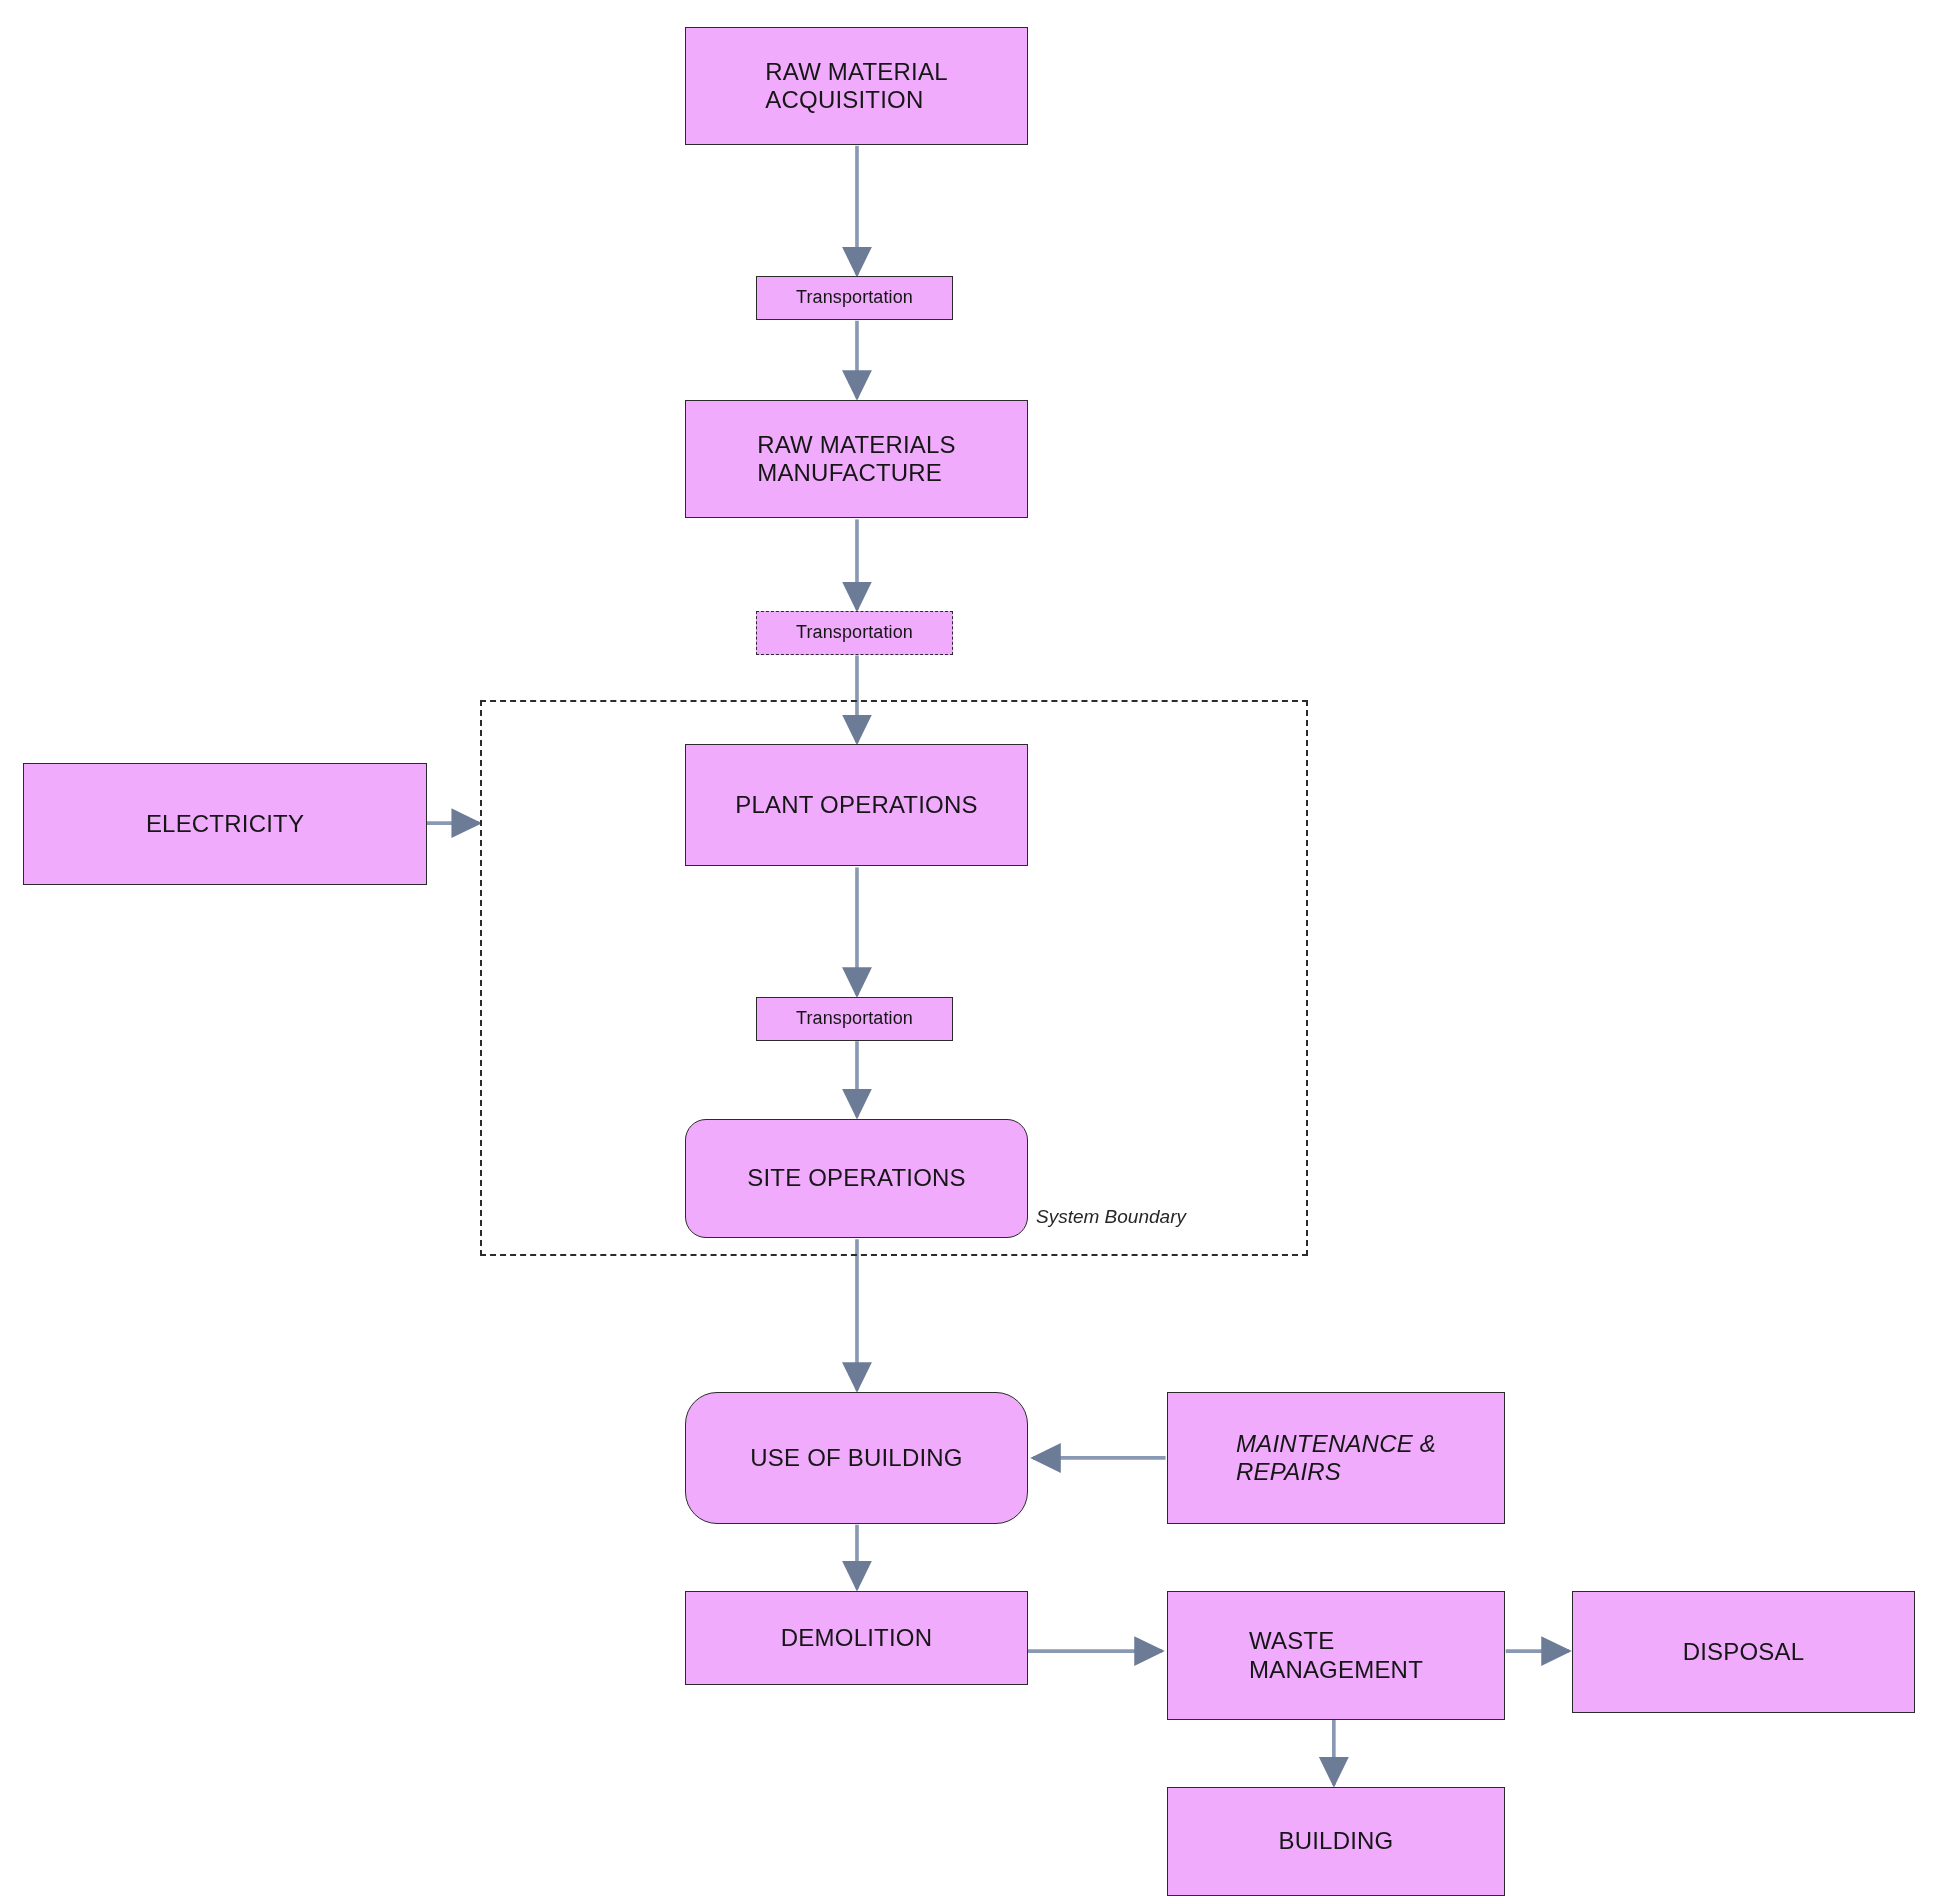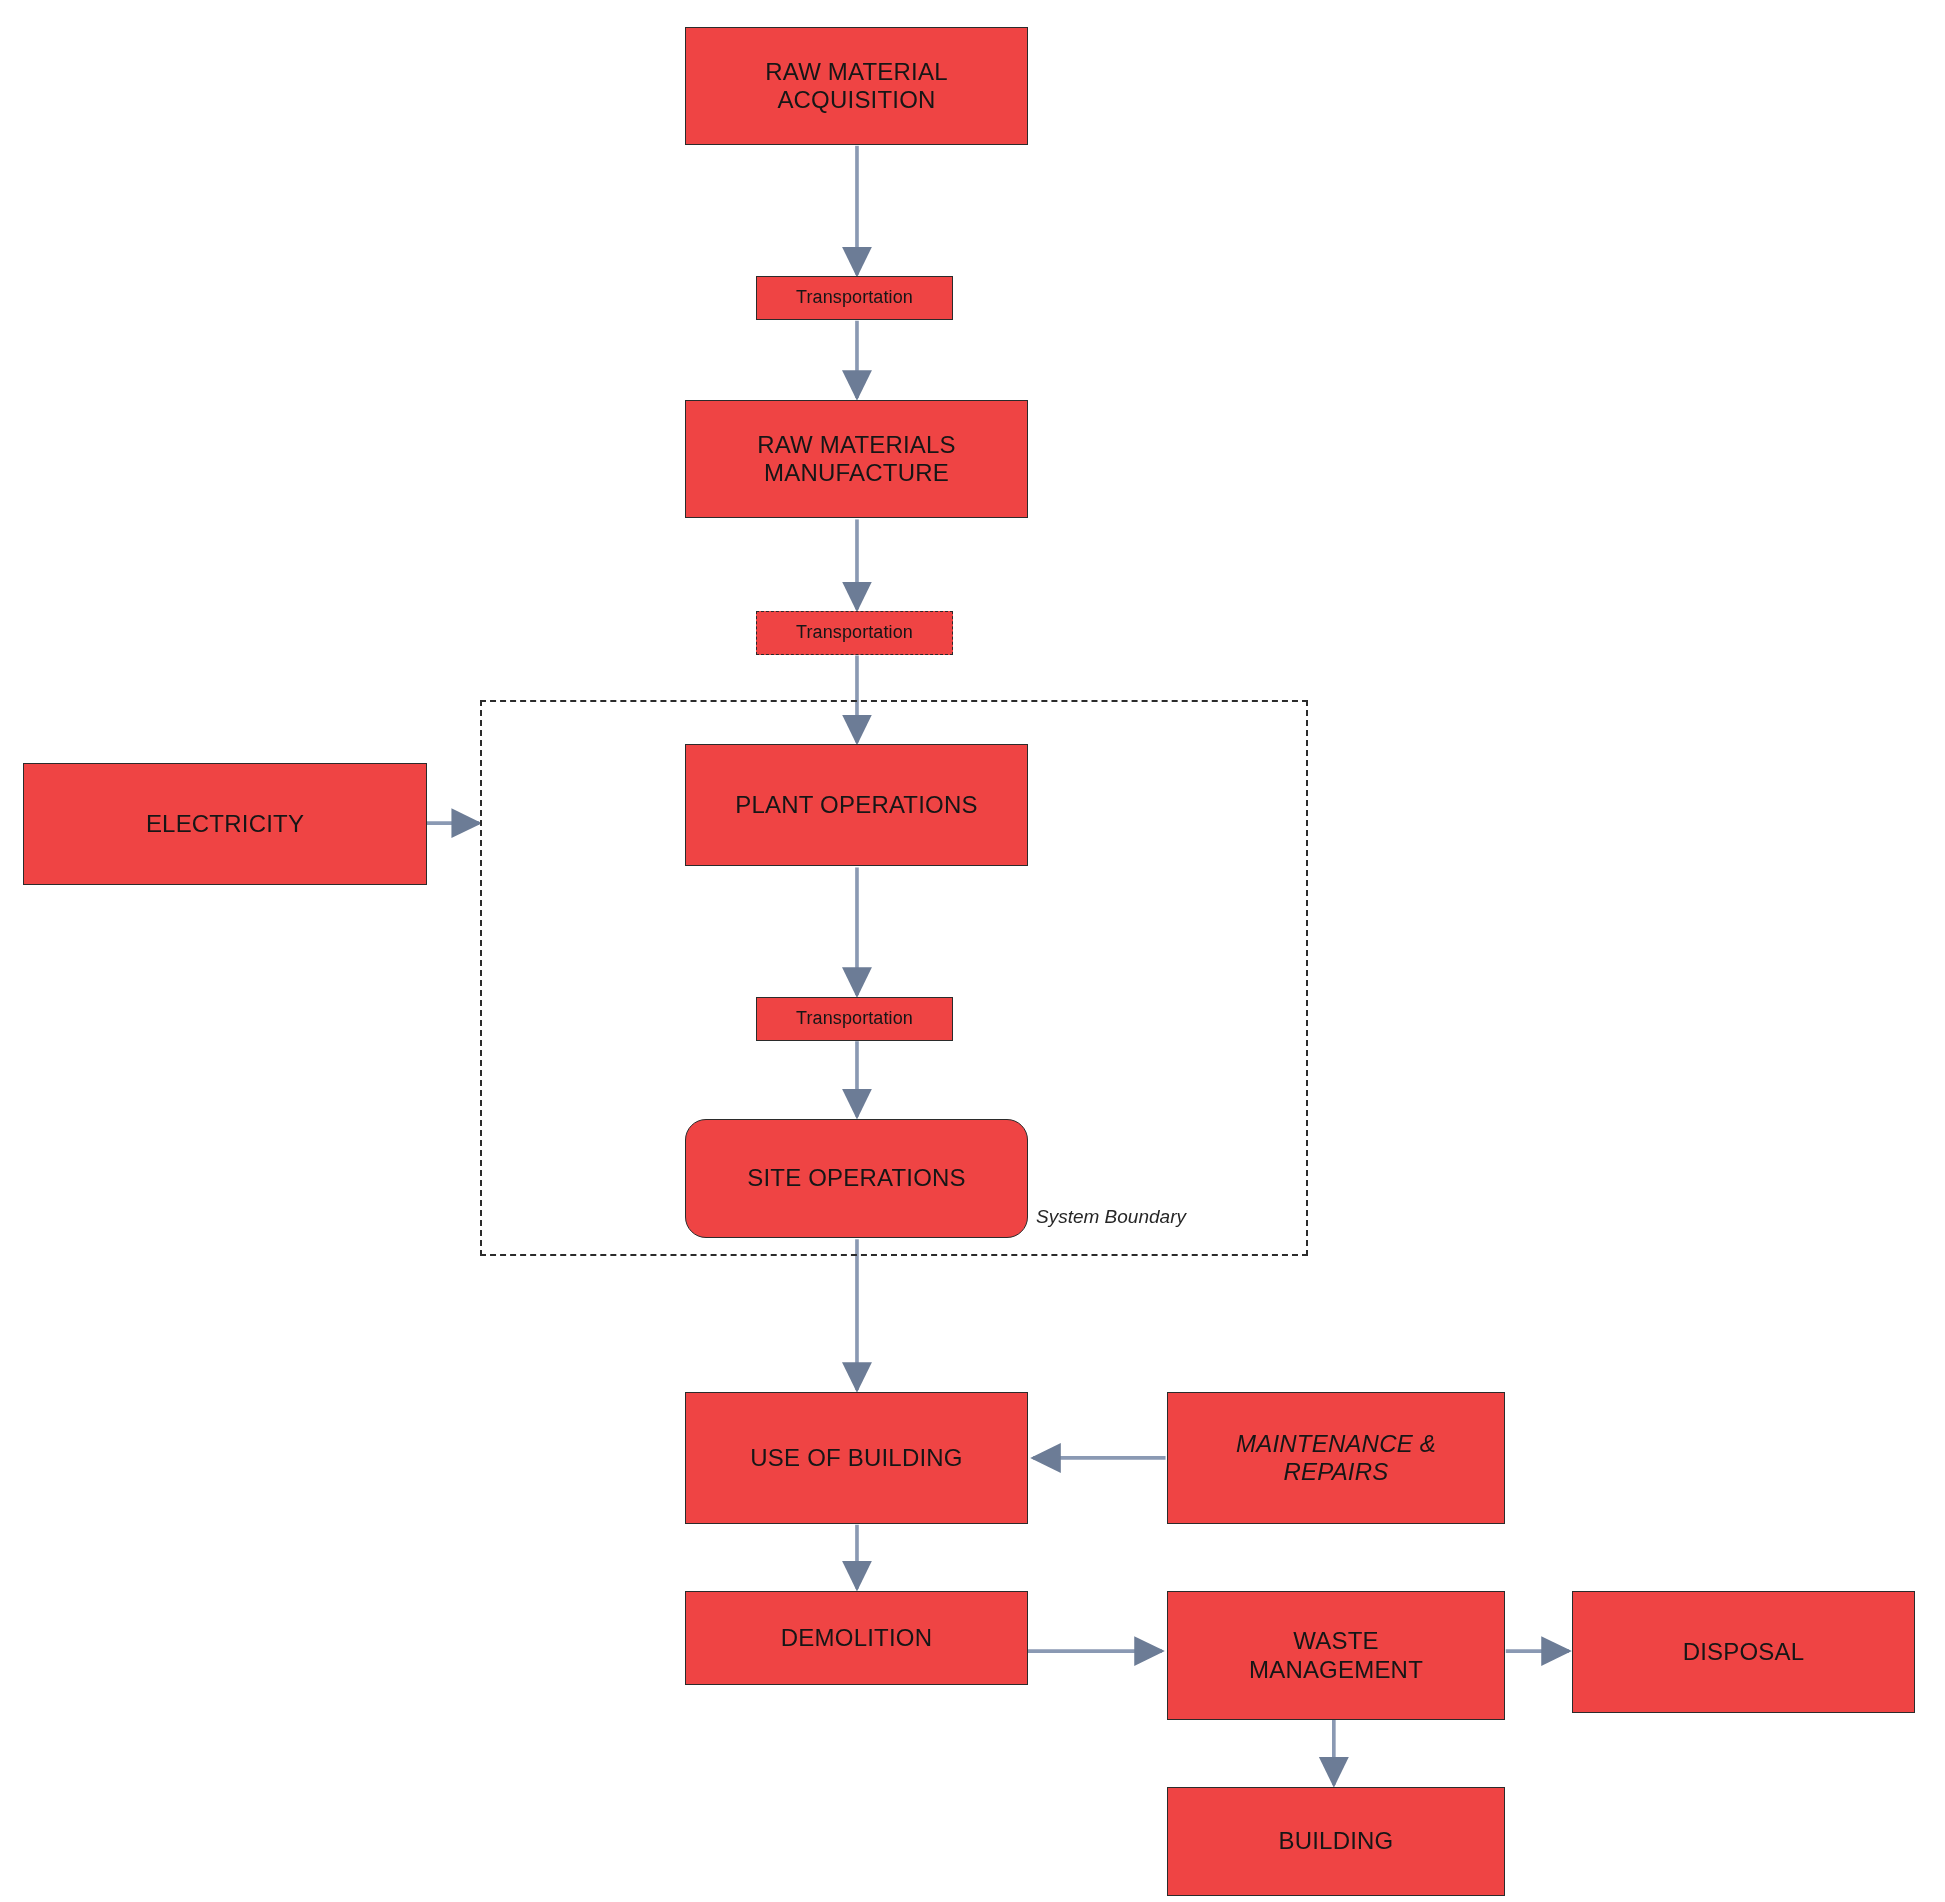--- a/index.html
+++ b/index.html
@@ -20,26 +20,26 @@
   #flow-svg {
     position: absolute;
     left: 0;
     top: 0;
     width: 1946px;
     height: 1902px;
   }
   .node-box {
     position: absolute;
     box-sizing: border-box;
-    background: #ef4444;
+    background: #f0abfc;
     border: 1.8px solid #2b2b2b;
     display: flex;
     align-items: center;
     justify-content: center;
-    text-align: center;
+    text-align: left;
     color: #161616;
   }
   .node-box.dashed {
     border: 1.8px dashed #2b2b2b;
   }
   .node-label {
     font-size: 24px;
     line-height: 1.18;
     letter-spacing: 0.2px;
     white-space: pre-line;
@@ -135,21 +135,21 @@
   </div>
 
   <div class="node-box small" style="left:756px; top:997px; width:197px; height:44px;">
     <span class="node-label">Transportation</span>
   </div>
 
   <div class="node-box" style="left:685px; top:1119px; width:343px; height:119px;border-radius:21px;">
     <span class="node-label">SITE OPERATIONS</span>
   </div>
 
-  <div class="node-box" style="left:685px; top:1392px; width:343px; height:132px;">
+  <div class="node-box" style="left:685px; top:1392px; width:343px; height:132px;border-radius:32px;">
     <span class="node-label">USE OF BUILDING</span>
   </div>
 
   <div class="node-box" style="left:1167px; top:1392px; width:338px; height:132px;font-style:italic;">
     <span class="node-label">MAINTENANCE &amp;
 REPAIRS</span>
   </div>
 
   <div class="node-box" style="left:685px; top:1591px; width:343px; height:94px;">
     <span class="node-label">DEMOLITION</span>

